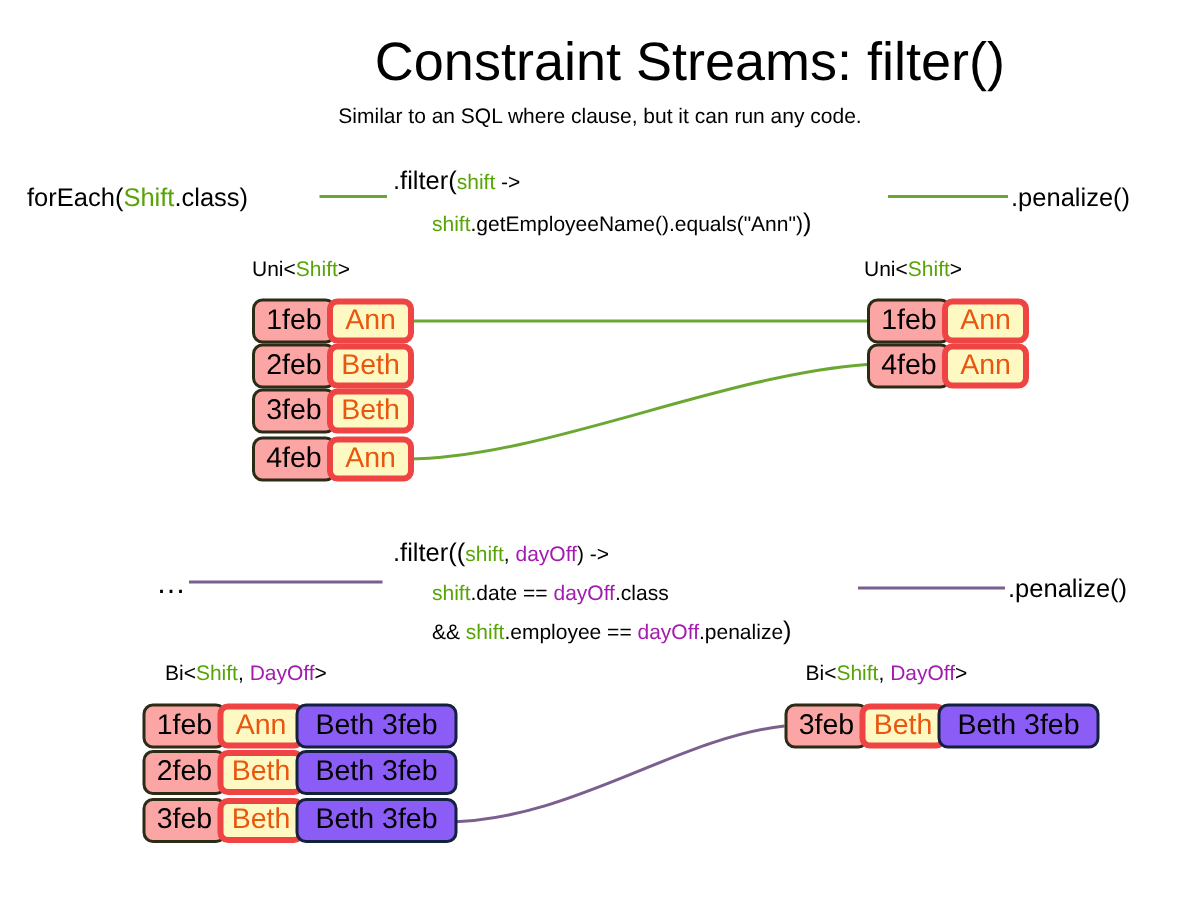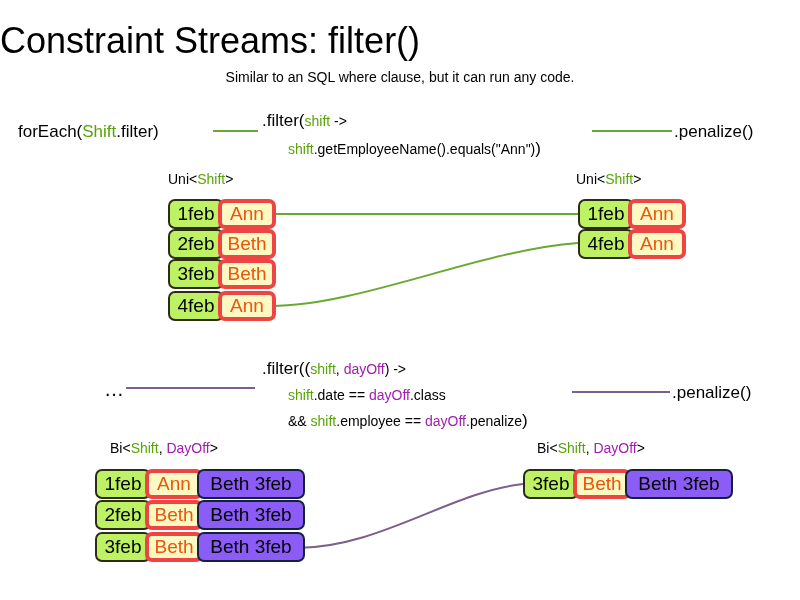--- a/index.html
+++ b/index.html
@@ -6,21 +6,21 @@
   body{
     width:800px;height:600px;background:#ffffff;position:relative;overflow:hidden;
     font-family:"Liberation Sans","DejaVu Sans",sans-serif;
     color:#000000;
   }
   #svg-lines{position:absolute;left:0;top:0;width:800px;height:600px;pointer-events:none;}
 
   .abs{position:absolute;white-space:nowrap;}
 
   .title{
-    left:0;top:20px;width:670px;text-align:left;
+    left:0;top:20px;width:670px;text-align:right;
     font-size:36px;line-height:42px;letter-spacing:0px;
   }
   .subtitle{
     left:0;top:68px;width:800px;text-align:center;
     font-size:14px;line-height:18px;
   }
 
   .code{font-size:17px;line-height:21px;}
   .code-sm{font-size:14px;line-height:18px;}
   .green{color:#57a406;}
@@ -33,21 +33,21 @@
   .row{position:absolute;display:flex;align-items:center;}
   .card{
     box-sizing:border-box;
     height:30px;
     display:flex;align-items:center;justify-content:center;
     border-radius:7px;
     font-size:19px;
     padding:0 5px;
   }
   .card.shift-date{
-    background:#bef264;border:2px solid #2b2b16;color:#000000;
+    background:#fca5a5;border:2px solid #2b2b16;color:#000000;
     min-width:56px;
   }
   .card.shift-name{
     background:#fef9c3;border:4px solid #ef4444;color:#e8560f;
     min-width:58px;
     margin-left:-6px;
   }
   .card.dayoff{
     background:#8b5cf6;border:2px solid #14213d;color:#000000;
     min-width:108px;
@@ -71,21 +71,21 @@
   <line x1="126" y1="388" x2="255" y2="388" stroke="#7b5f8e" stroke-width="2"></line>
 
   <line x1="572" y1="392" x2="670" y2="392" stroke="#7b5f8e" stroke-width="2"></line>
 
   <path d="M296,548 C380,548 450,492 523,484" fill="none" stroke="#7b5f8e" stroke-width="2"></path>
 </svg>
 
 <div class="abs title">Constraint Streams: filter()</div>
 <div class="abs subtitle">Similar to an SQL where clause, but it can run any code.</div>
 
-<div class="abs code" style="left:18px;top:121px;"><span class="blk">forEach(</span><span class="green">Shift</span><span class="blk">.filter)</span></div>
+<div class="abs code" style="left:18px;top:121px;"><span class="blk">forEach(</span><span class="green">Shift</span><span class="blk">.class)</span></div>
 
 <div class="abs code" style="left:262px;top:110px;"><span class="blk">.filter(</span><span class="green code-sm">shift</span><span class="blk code-sm"> -&gt;</span></div>
 
 <div class="abs code-sm" style="left:288px;top:138px;"><span class="green">shift</span><span class="blk">.getEmployeeName().equals("Ann")</span><span class="blk code">)</span></div>
 
 <div class="abs code" style="left:674px;top:121px;">.penalize()</div>
 
 <div class="abs typelabel" style="left:168px;top:168px;"><span class="blk">Uni&lt;</span><span class="green">Shift</span><span class="blk">&gt;</span></div>
 
 <div class="abs typelabel" style="left:576px;top:168px;"><span class="blk">Uni&lt;</span><span class="green">Shift</span><span class="blk">&gt;</span></div>

